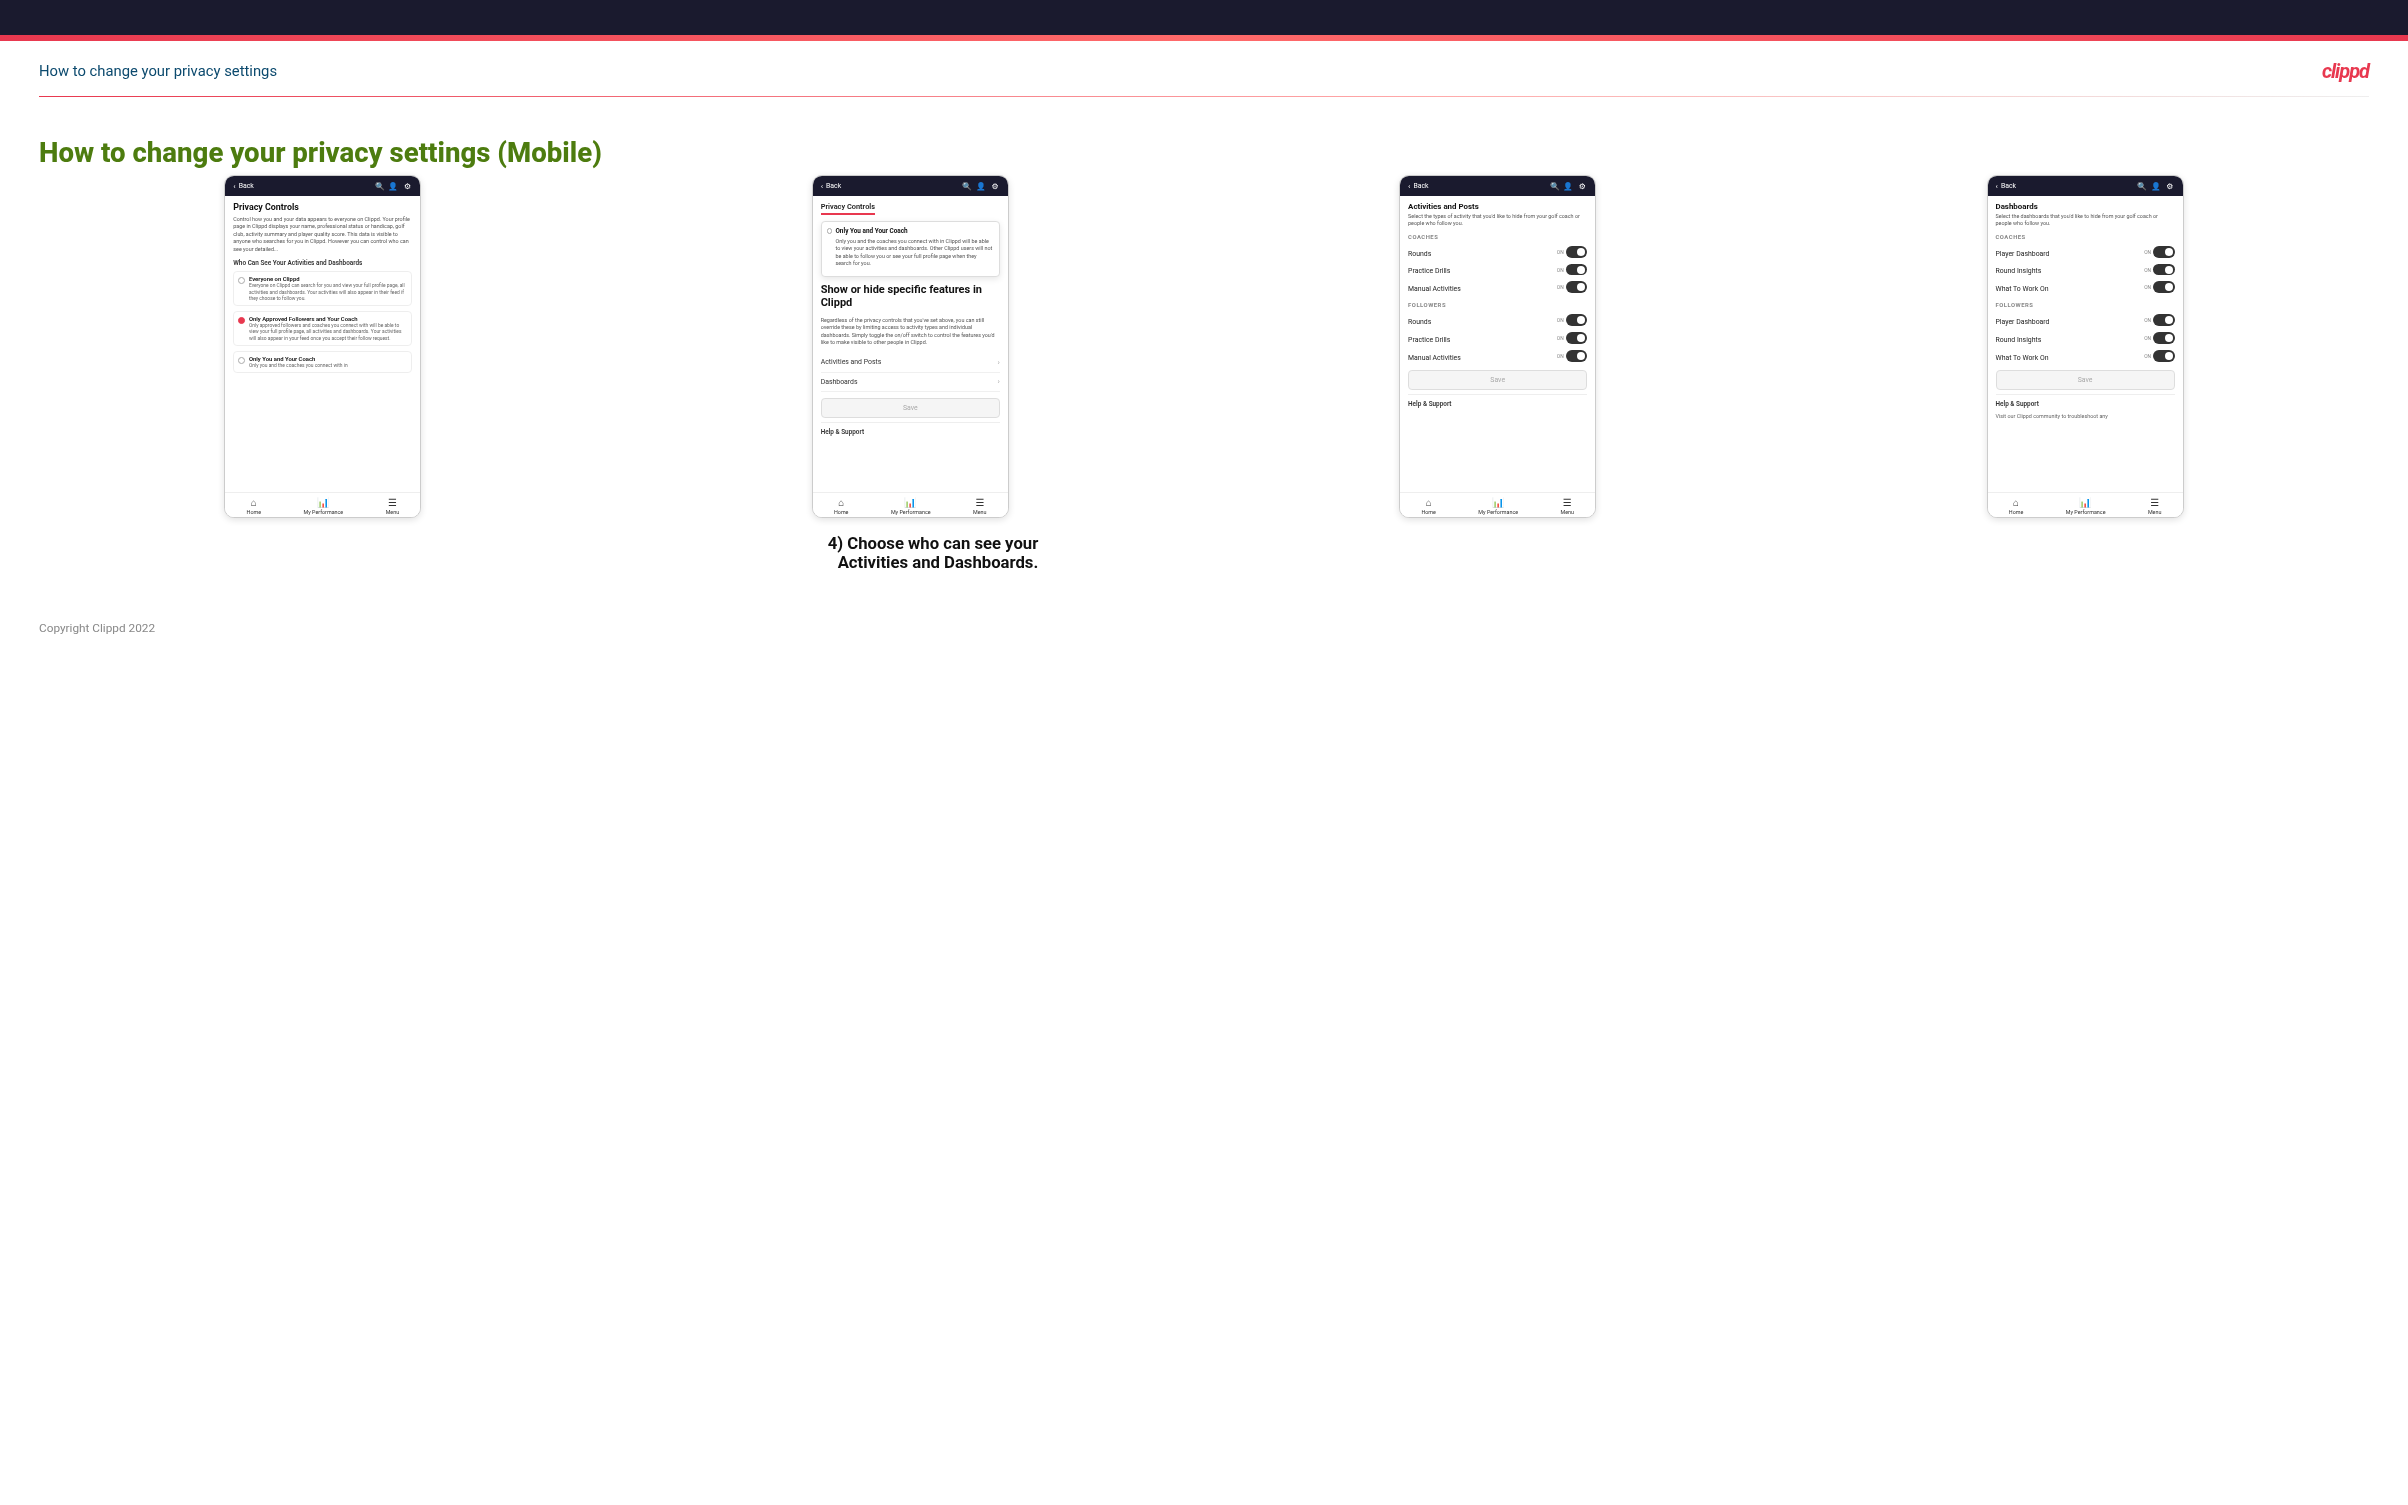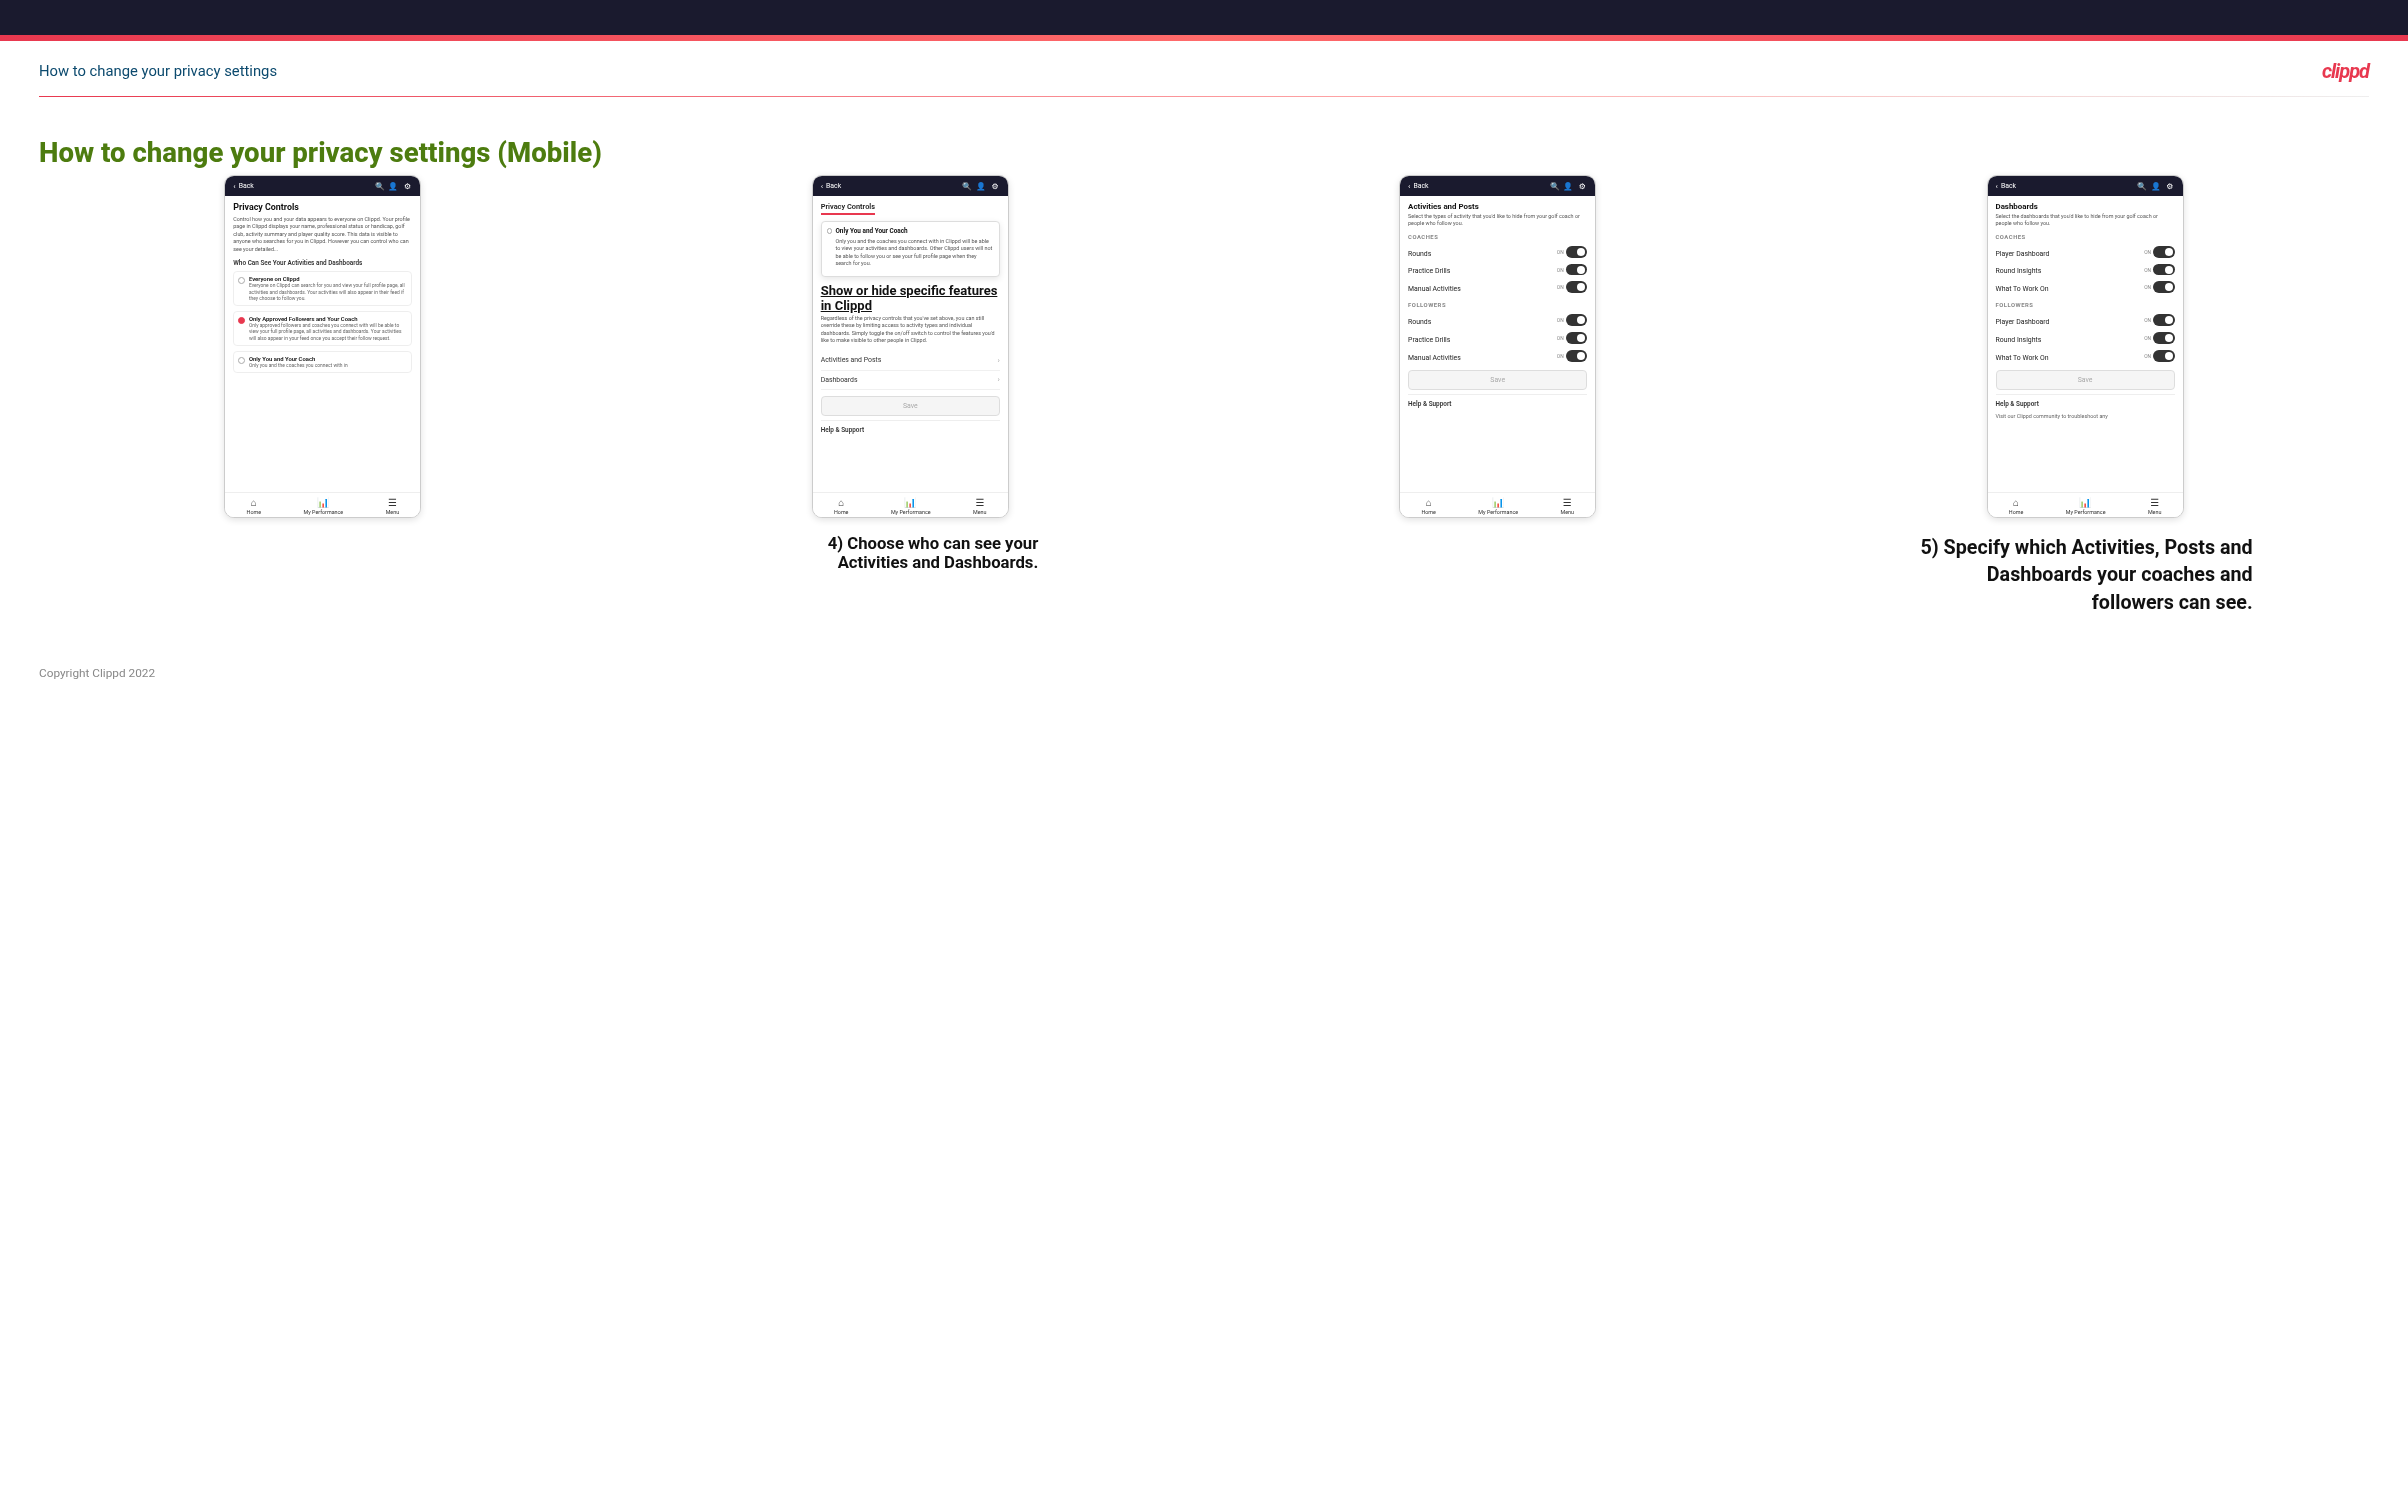--- a/index.html
+++ b/index.html
@@ -235,25 +235,24 @@
       font-weight: 700;
       color: #111;
       margin-bottom: 3px;
     }
     .popup-text {
       font-size: 5.4px;
       color: #555;
       line-height: 1.4;
     }
     .show-hide-title {
-      font-size: 13px;
+      font-size: 11px;
       font-weight: 700;
       color: #111;
-      margin-bottom: 2px;
-      text-decoration: underline;
+      margin-bottom: 8px;
     }
     .show-hide-desc {
       font-size: 5.4px;
       color: #555;
       line-height: 1.4;
       margin-bottom: 5.9px;
     }
     .menu-row {
       display: flex;
       justify-content: space-between;
@@ -690,21 +689,20 @@
           <div class="phone-bottom-item">
             <span class="phone-bottom-icon">📊</span>
             <span>My Performance</span>
           </div>
           <div class="phone-bottom-item">
             <span class="phone-bottom-icon">☰</span>
             <span>Menu</span>
           </div>
         </div>
       </div>
-      <div class="caption caption-large">5) Specify which Activities, Posts and Dashboards your  coaches and followers can see.</div>
     </div>
 
   </div>
 </div>
 
 <div class="footer">
   <span>Copyright Clippd 2022</span>
 </div>
 
 

